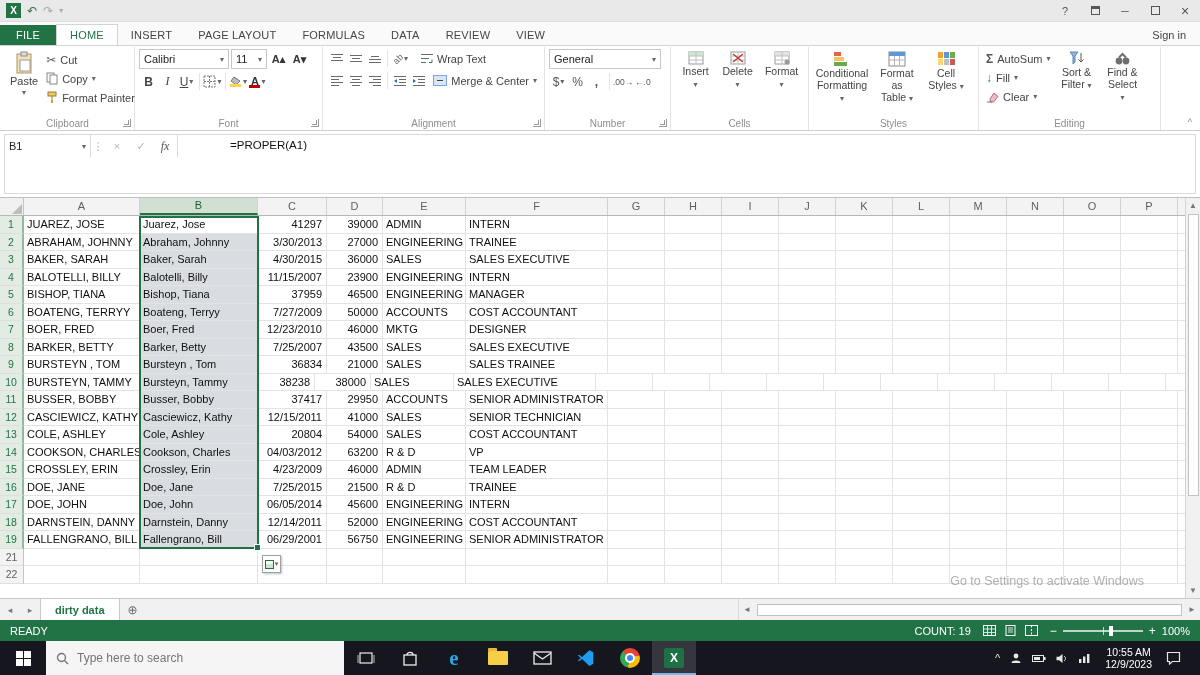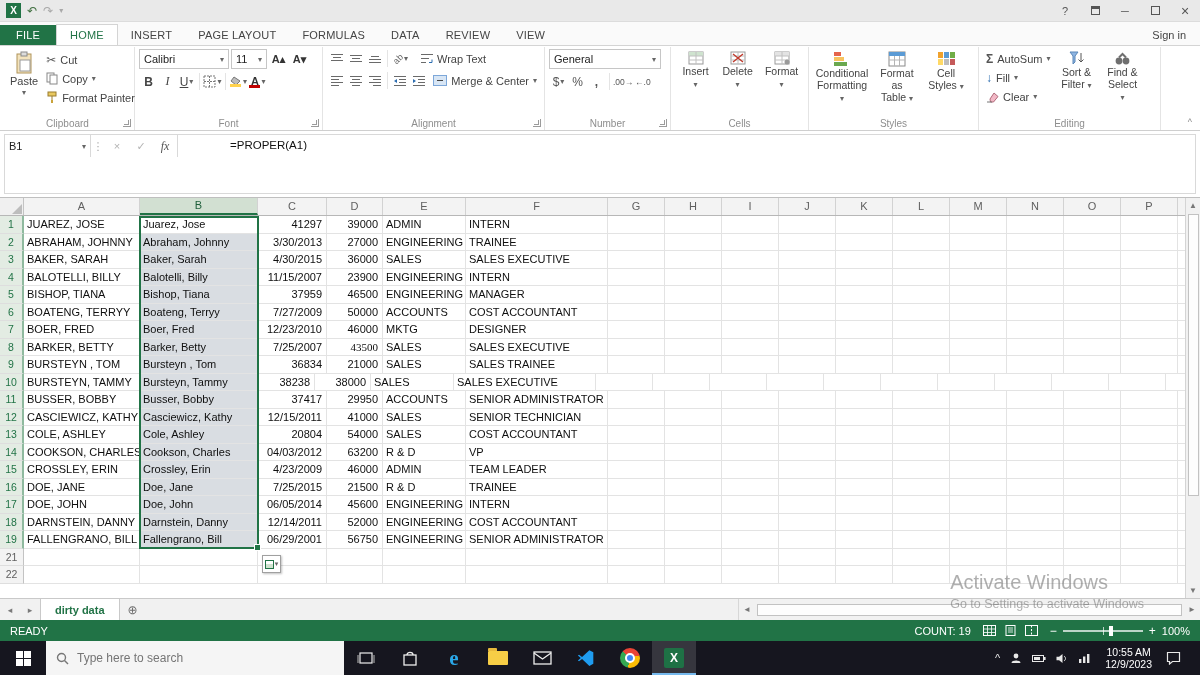--- a/index.html
+++ b/index.html
@@ -656,21 +656,21 @@
           <div class="cell" style="width: 57px;"></div>
           <div class="cell" style="width: 57px;"></div>
           <div class="cell" style="width: 57px;"></div>
           <div class="cell fillrest" style="flex: 1 1 0%;"></div>
         </div>
         <div class="grid-row">
           <div class="row-h sel">8</div>
           <div class="cell" style="width: 116px;">BARKER, BETTY</div>
           <div class="cell sel-cell" style="width: 118px;">Barker, Betty</div>
           <div class="cell num" style="width: 69px;">7/25/2007</div>
-          <div class="cell num" style="width: 56px; font-family: Liberation Serif, serif;">43500</div>
+          <div class="cell num" style="width: 56px;">43500</div>
           <div class="cell" style="width: 83px;">SALES</div>
           <div class="cell" style="width: 142px;">SALES EXECUTIVE</div>
           <div class="cell" style="width: 57px;"></div>
           <div class="cell" style="width: 57px;"></div>
           <div class="cell" style="width: 57px;"></div>
           <div class="cell" style="width: 57px;"></div>
           <div class="cell" style="width: 57px;"></div>
           <div class="cell" style="width: 57px;"></div>
           <div class="cell" style="width: 57px;"></div>
           <div class="cell" style="width: 57px;"></div>
@@ -1082,15 +1082,14 @@
     <span class="tray-ic">
         <svg width="15" height="14" viewBox="0 0 15 14">
           <path d="M1.5 1.5h12v9h-7l-3 2.5v-2.5h-2Z" fill="none" stroke="#e8e8e8" stroke-width="1.2"></path>
         </svg>
       </span>
     <span class="showdesk"></span>
   </div>
 </div>
 
 <div class="watermark">
-  <div class="wm1">Activate Windows</div>
   <div class="wm2">Go to Settings to activate Windows</div>
 </div>
 
 </body></html>

